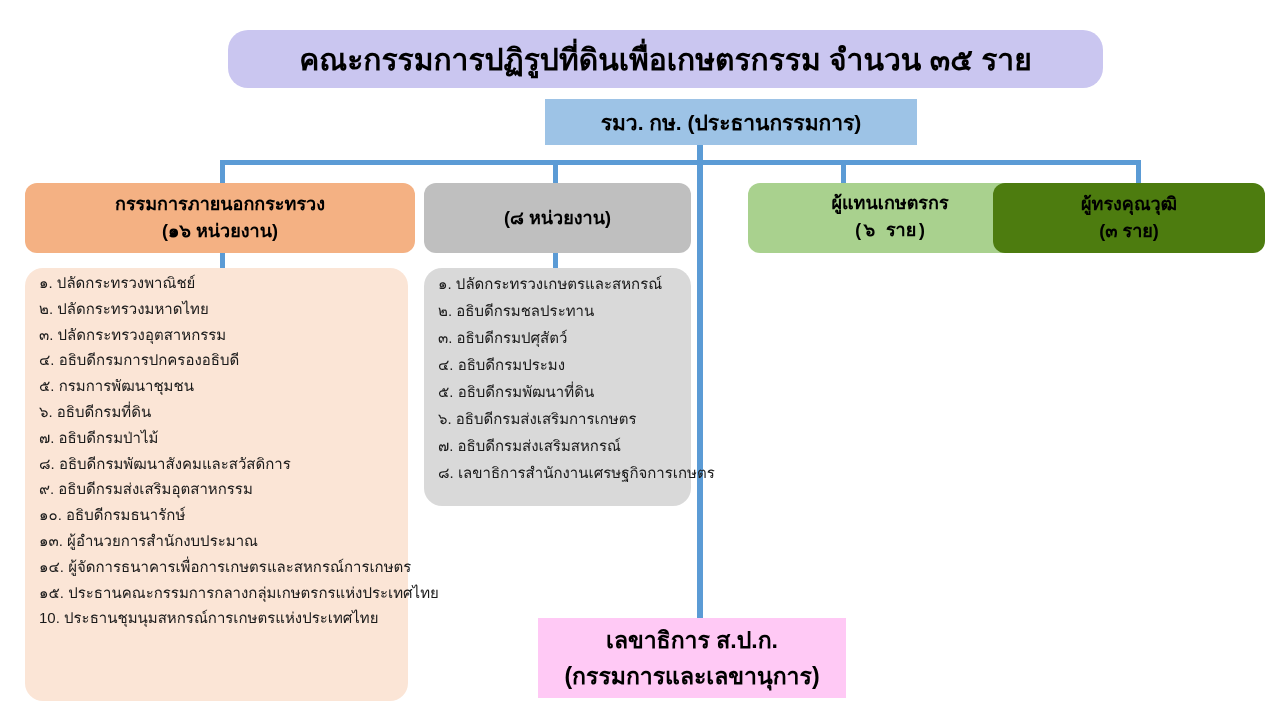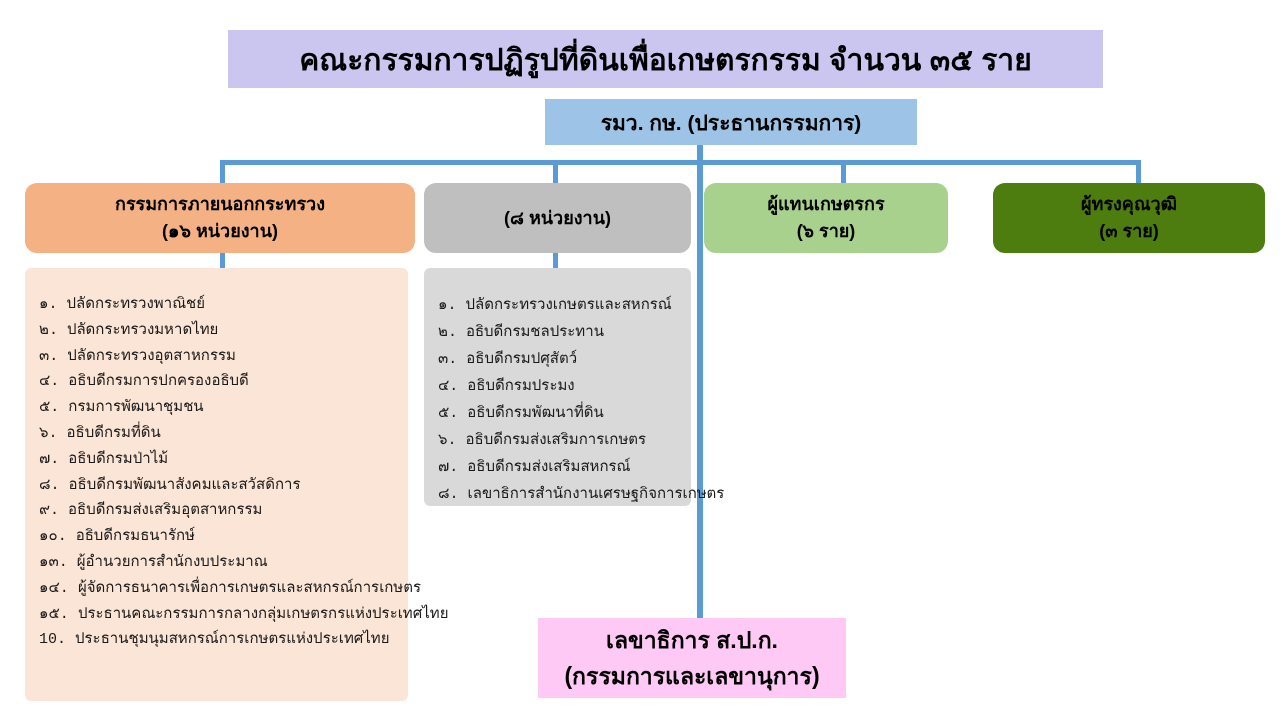--- a/index.html
+++ b/index.html
@@ -5,31 +5,31 @@
   * { margin: 0; padding: 0; box-sizing: border-box; }
   html, body { width: 1280px; height: 720px; background: #ffffff; font-family: "Liberation Sans", sans-serif; }
   .canvas { position: relative; width: 1280px; height: 720px; background: #fff; overflow: hidden; }
 
   
   .line { position: absolute; background: #5b9bd5; z-index: 0; }
 
   
   .box { position: absolute; display: flex; flex-direction: column; align-items: center; justify-content: center; text-align: center; z-index: 1; color: #000; }
 
-  .title-box { left: 228px; top: 30px; width: 875px; height: 58px; background: #cac6f0; border-radius: 0; font-size: 30px; font-weight: bold; }
+  .title-box { left: 228px; top: 30px; width: 875px; height: 58px; background: #cac6f0; border-radius: 20px; font-size: 30px; font-weight: bold; }
 
   .chairman-box { left: 545px; top: 99px; width: 372px; height: 46px; background: #9dc3e6; font-size: 21px; font-weight: bold; }
 
   .group-box { top: 183px; height: 70px; border-radius: 12px; font-size: 18px; font-weight: bold; line-height: 27px; text-align: right; }
   .group-external { left: 25px; width: 390px; background: #f4b183; }
   .group-internal { left: 424px; width: 267px; background: #bfbfbf; }
-  .group-farmers  { left: 704px; width: 244px; background: #a9d18e; }
+  .group-farmers  { left: 748px; width: 284px; background: #a9d18e; font-family: Liberation Mono, monospace; }
   .group-experts  { left: 993px; width: 272px; background: #4d7c0f; }
 
-  .list-box { position: absolute; border-radius: 6px; z-index: 1; padding: 24px 10px 8px 14px; font-family: Liberation Mono, monospace; }
+  .list-box { position: absolute; border-radius: 18px; z-index: 1; padding: 2px 10px 8px 14px; }
   .list-external { left: 25px; top: 268px; width: 383px; height: 433px; background: #fbe5d6; }
   .list-internal { left: 424px; top: 268px; width: 267px; height: 238px; background: #d9d9d9; }
   .list-box ul { list-style: none; }
   .list-external li { font-size: 15px; line-height: 25.8px; white-space: nowrap; color: #1a1a1a; }
   .list-internal li { font-size: 15px; line-height: 27px; white-space: nowrap; color: #1a1a1a; }
 
   .secretary-box { left: 538px; top: 618px; width: 308px; height: 80px; background: #ffc9f5; font-size: 23px; font-weight: bold; line-height: 36px; }
 </style>
 </head>
 <body>

